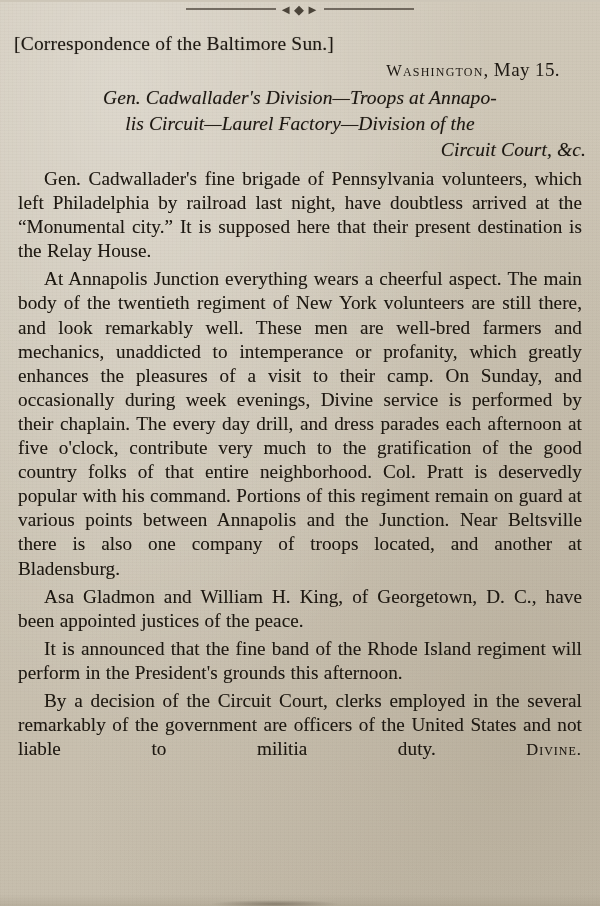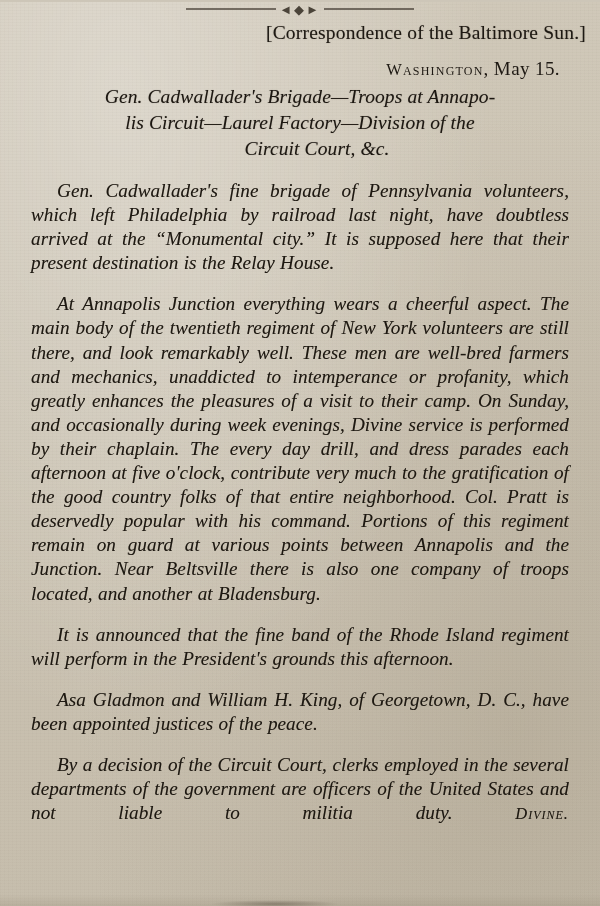--- a/index.html
+++ b/index.html
@@ -56,69 +56,68 @@
   .ornament .rule {
     display: inline-block;
     width: 90px;
     border-top: 2px solid #3a3228;
     vertical-align: 4px;
     margin: 0 3px;
     opacity: 0.75;
   }
 
   .credit {
-    text-align: right;
+    text-align: left;
     font-size: 19.5px;
     line-height: 24px;
     letter-spacing: 0.2px;
-    margin-top: 3px;
+    margin-top: 14px;
     color: #1e1913;
     text-shadow: 0 0 1px rgba(40,33,25,0.35);
   }
 
   .dateline {
     text-align: right;
     font-size: 19px;
     line-height: 25px;
     letter-spacing: 0.4px;
     padding-right: 26px;
-    margin-top: 11px;
+    margin-top: 1px;
     color: #1e1913;
   }
   .dateline .sc {
     font-size: 16.5px;
     letter-spacing: 1.2px;
   }
 
   .subhead {
     font-style: italic;
     font-size: 19.5px;
     line-height: 26px;
     text-align: center;
     color: #1c1711;
     margin-top: 2px;
     letter-spacing: 0.1px;
     text-shadow: 0 0 1px rgba(40,33,25,0.3);
   }
   .subhead .l1 { display: block; }
   .subhead .l2 { display: block; }
-  .subhead .l3 { display: block; text-align: center; padding-left: 34px; font-style: italic; }
+  .subhead .l3 { display: block; text-align: right; padding-left: 34px; font-style: italic; }
 
   p.body {
-    margin: 17px;
+    margin: 4px;
     font-size: 19.2px;
     line-height: 24.1px;
     text-align: justify;
     text-align-last: left;
     text-indent: 26px;
     letter-spacing: 0.05px;
     color: #1d1811;
     text-shadow: 0 0 0.6px rgba(35,28,20,0.30);
     word-spacing: 0.5px;
-    font-style: italic;
   }
   p.body.last { text-align-last: justify; }
 
   .sc {
     font-variant: small-caps;
   }
   .mercury {
     font-size: 16.5px;
     letter-spacing: 1px;
   }
@@ -151,28 +150,28 @@
 
     <div class="ornament">
       <span class="rule"></span><span>◄◆►</span><span class="rule"></span>
     </div>
 
     <div class="credit">[Correspondence of the Baltimore Sun.]</div>
 
     <div class="dateline"><span class="sc">Washington</span><span>, May 15.</span></div>
 
     <div class="subhead">
-      <span class="l1">Gen. Cadwallader's Brigade—Troops at Annapo-</span>
+      <span class="l1">Gen. Cadwallader's Division—Troops at Annapo-</span>
       <span class="l2">lis Circuit—Laurel Factory—Division of the</span>
       <span class="l3">Circuit Court, &amp;c.</span>
     </div>
 
     <p class="body">Gen. Cadwallader's fine brigade of Pennsylvania volunteers, which left Philadelphia by railroad last night, have doubtless arrived at the “Monumental city.” It is supposed here that their present destination is the Relay House.</p>
     <p class="body">At Annapolis Junction everything wears a cheerful aspect. The main body of the twentieth regiment of New York volunteers are still there, and look remarkably well. These men are well-bred farmers and mechanics, unaddicted to intemperance or profanity, which greatly enhances the pleasures of a visit to their camp. On Sunday, and occasionally during week evenings, Divine service is performed by their chaplain. The every day drill, and dress parades each afternoon at five o'clock, contribute very much to the gratification of the good country folks of that entire neighborhood. Col. Pratt is deservedly popular with his command. Portions of this regiment remain on guard at various points between Annapolis and the Junction. Near Beltsville there is also one company of troops located, and another at Bladensburg.</p>
+    <p class="body">Asa Gladmon and William H. King, of Georgetown, D. C., have been appointed justices of the peace.</p>
     <p class="body">It is announced that the fine band of the Rhode Island regiment will perform in the President's grounds this afternoon.</p>
-    <p class="body">Asa Gladmon and William H. King, of Georgetown, D. C., have been appointed justices of the peace.</p>
-    <p class="body last"><span>By a decision of the Circuit Court, clerks employed in the several departments of the government are officers of the United States and not liable to militia duty.</span> <span class="sc mercury">Divine.</span></p>
+    <p class="body last"><span>By a decision of the Circuit Court, clerks employed in the several remarkably of the government are officers of the United States and not liable to militia duty.</span> <span class="sc mercury">Divine.</span></p>
 
   </div>
 
   <div class="bottomsmudge"></div>
   <div class="bottomfade"></div>
 </div>
 
 </body></html>

